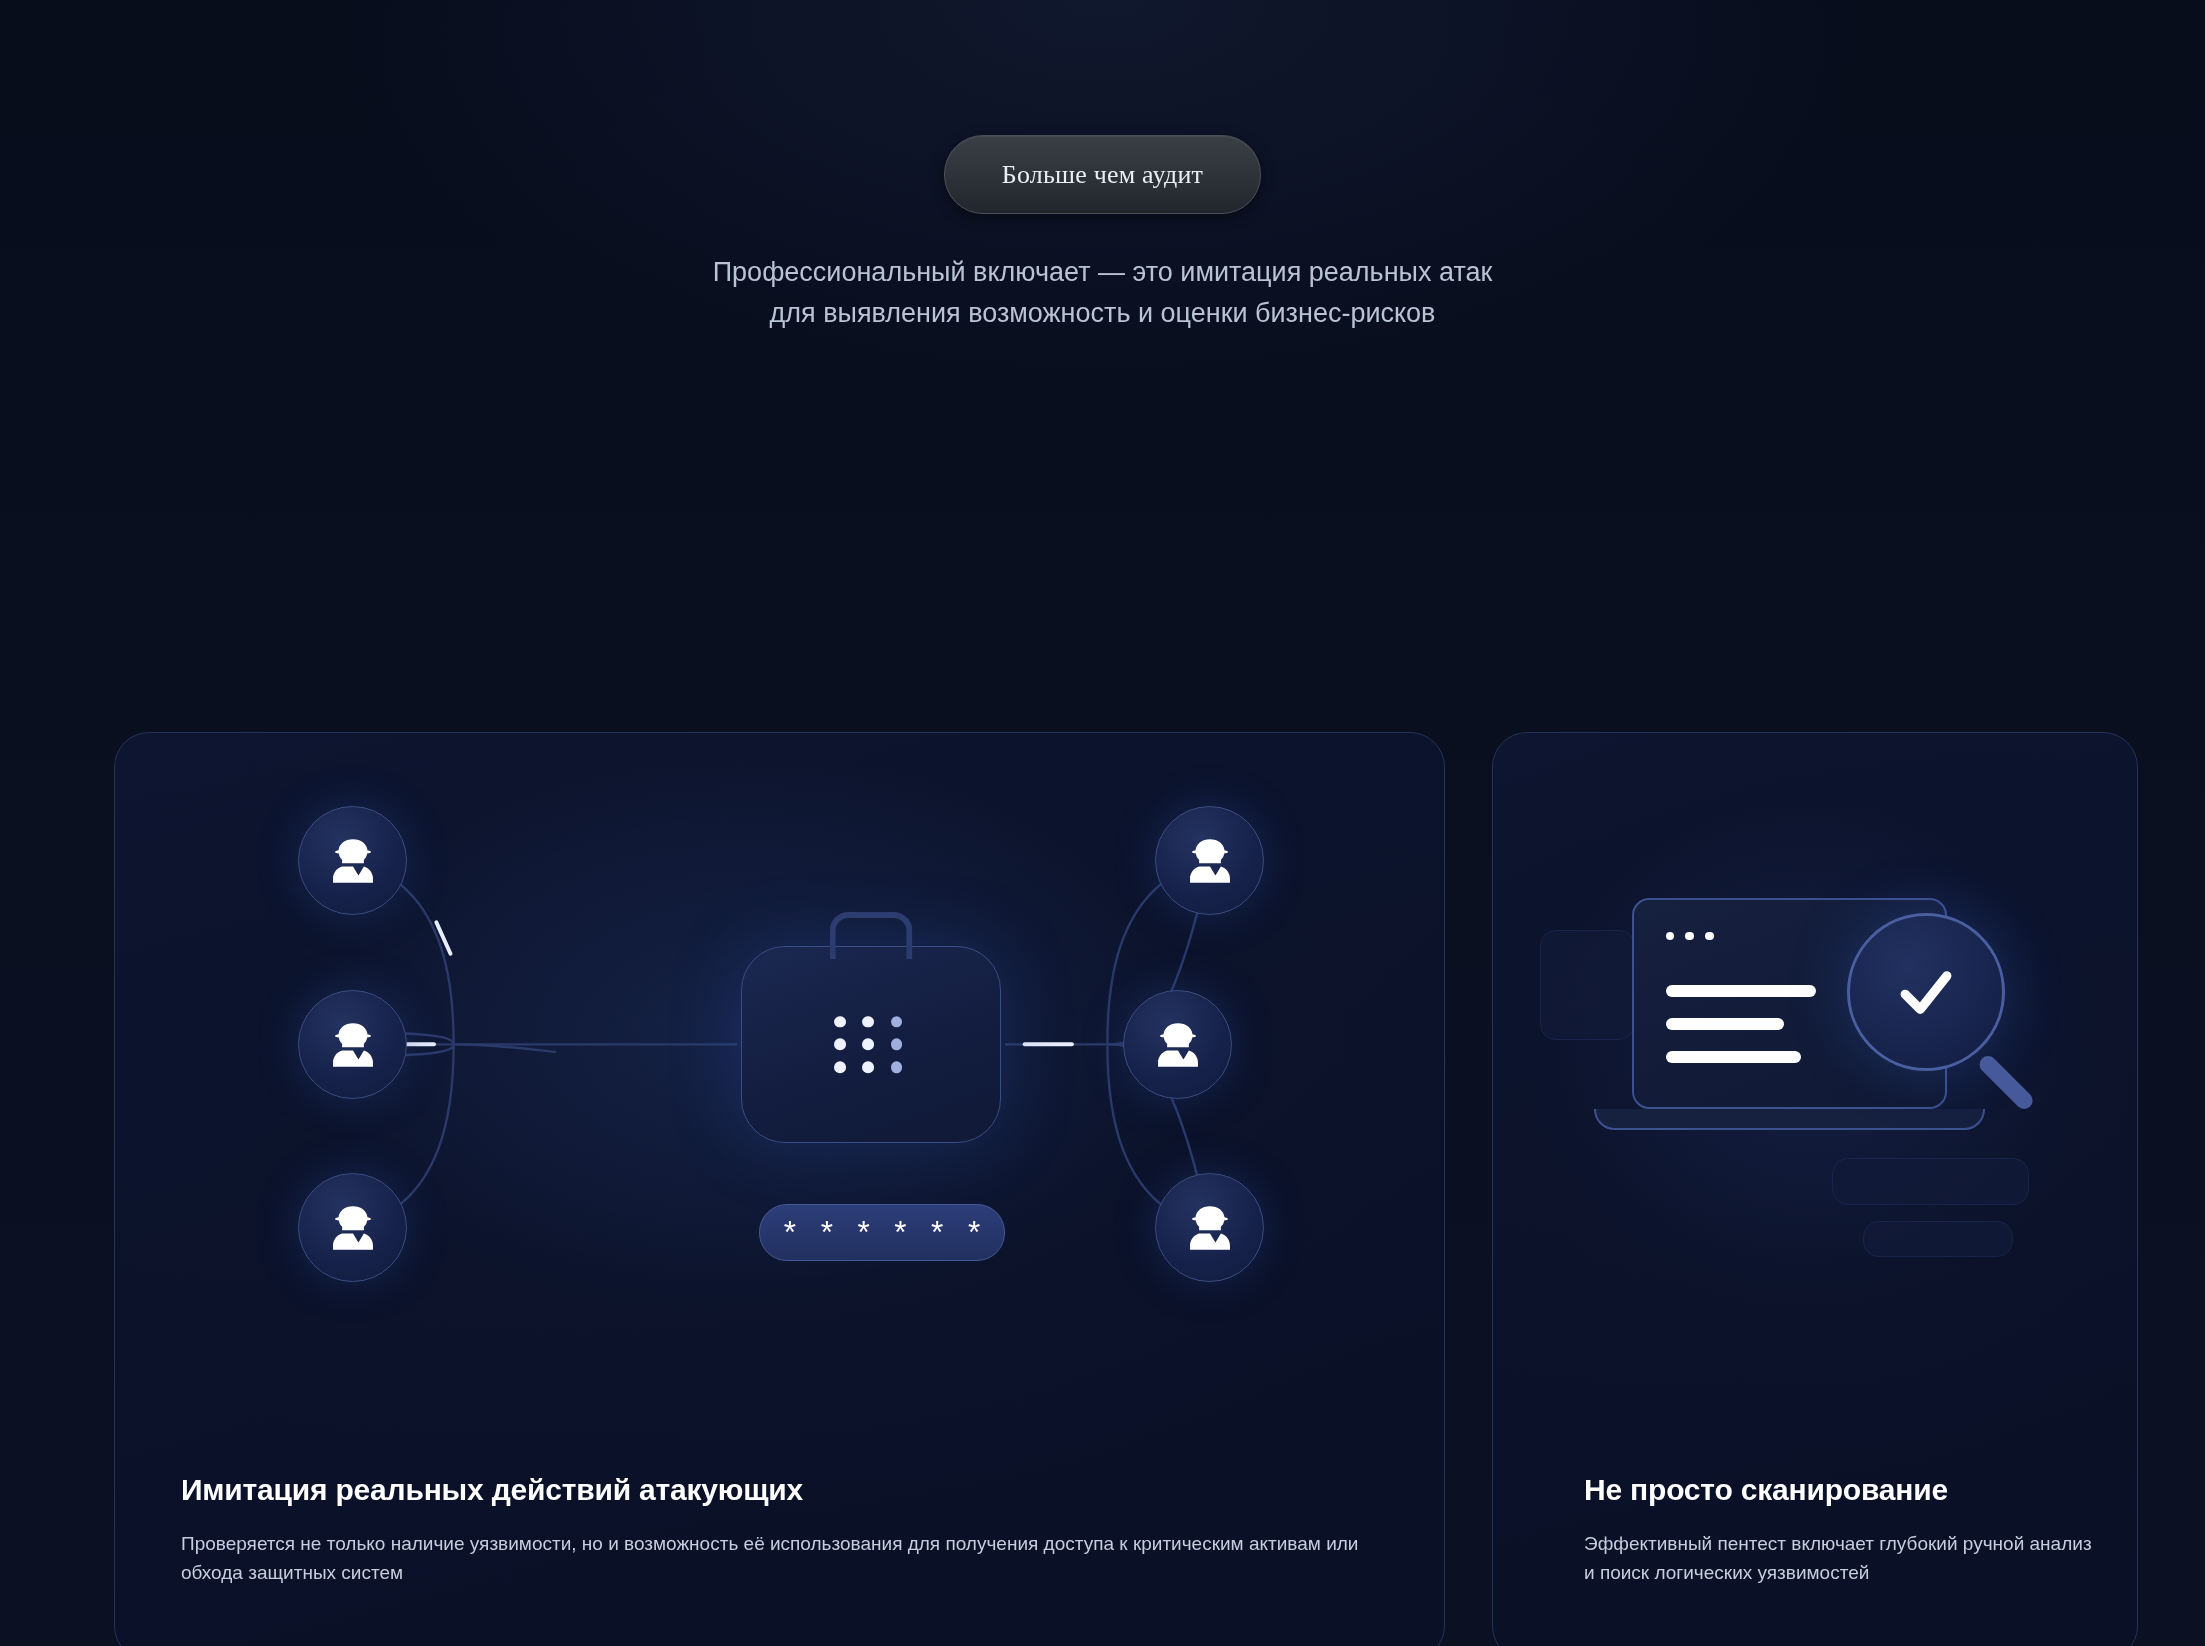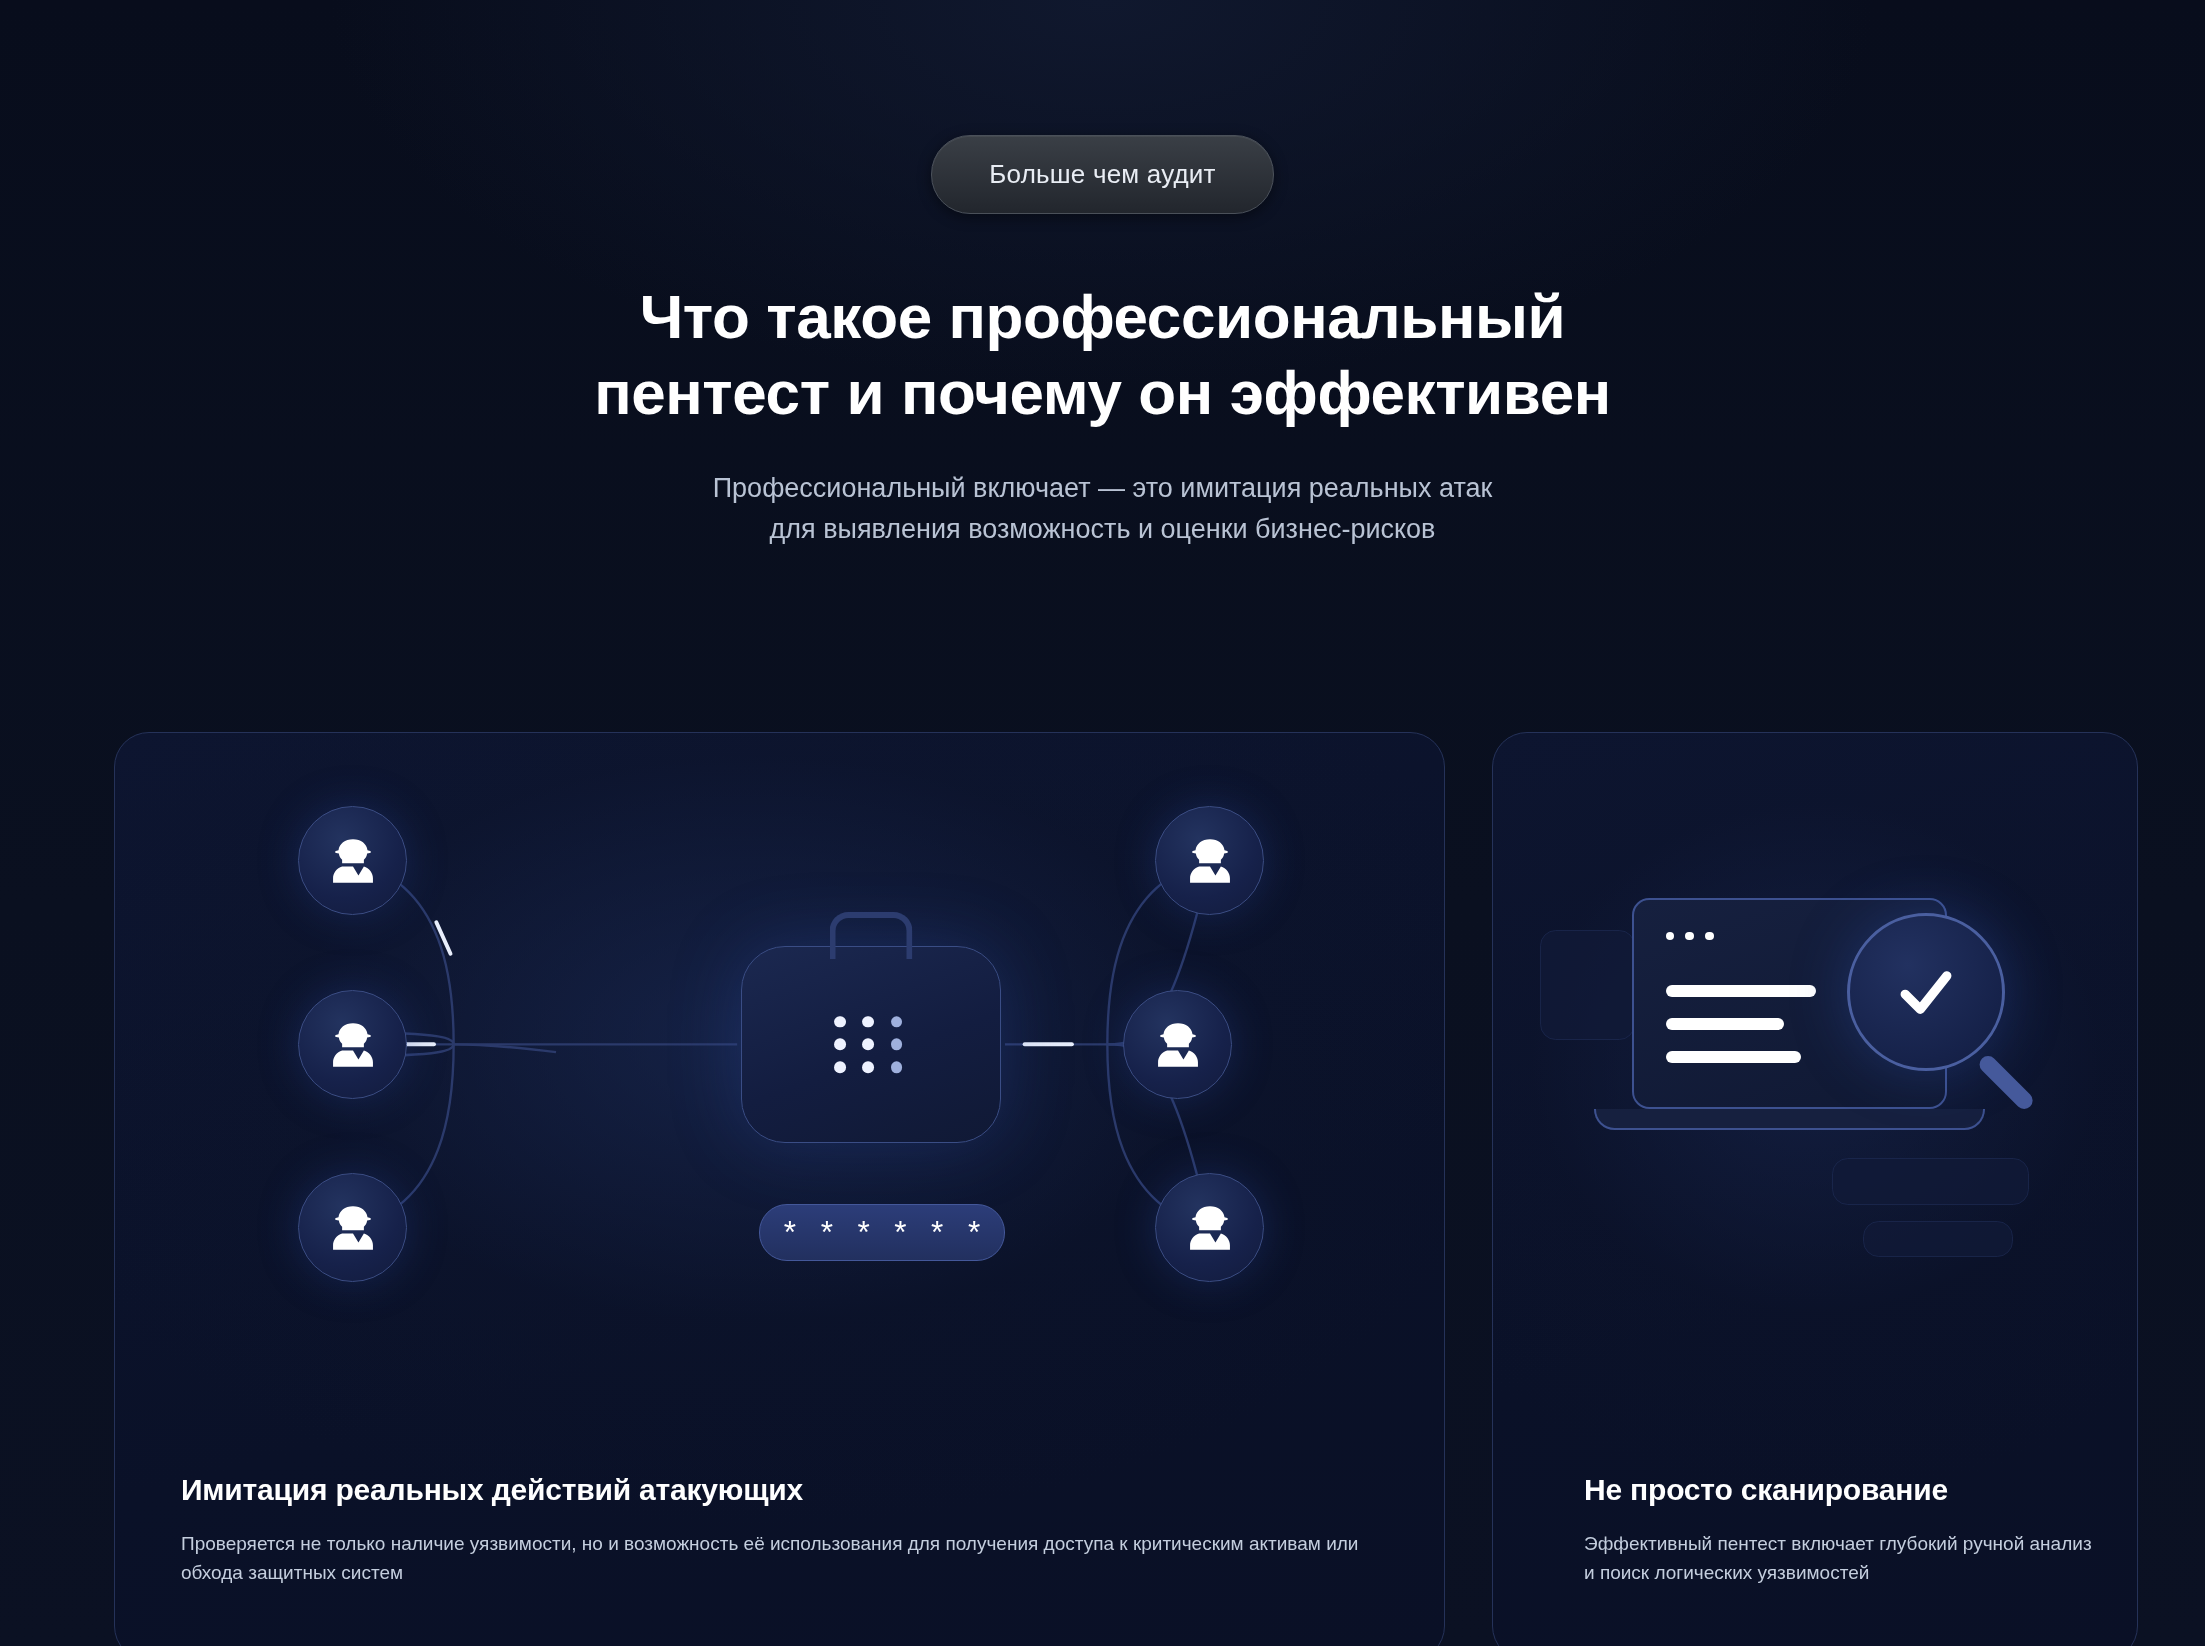--- a/index.html
+++ b/index.html
@@ -39,20 +39,21 @@
     justify-content: center;
     height: 79px;
     padding: 0 57px;
     border-radius: 39px;
     background: linear-gradient(180deg, #3a3f46 0%, #22262d 100%);
     border: 0.8px solid #4a5059;
     color: #e9edf4;
     font-size: 26px;
     letter-spacing: 0.2px;
     box-shadow: 0 3.2px 14px rgba(0,0,0,0.45), inset 0 0.8px 0 rgba(255,255,255,0.08);
+    font-family: Liberation Serif, serif;
   }
 
   .title {
     margin-top: 65px;
     text-align: center;
     color: #ffffff;
     font-size: 62px;
     line-height: 1.22;
     font-weight: 700;
     letter-spacing: -0.4px;
@@ -288,24 +289,20 @@
 </style>
 </head>
 <body>
 
 <div class="page">
 
   <div class="badge-wrap">
     <div class="badge">Больше чем аудит</div>
   </div>
 
-  <h1 class="title">
-    <span>Что такое профессиональный</span><br>
-    <span>пентест и почему он эффективен</span>
-  </h1>
 
   <p class="subtitle">
     <span>Профессиональный включает — это имитация реальных атак</span><br>
     <span>для выявления возможность и оценки бизнес-рисков</span>
   </p>
 
   <div class="cards">
 
     <div class="card large">
 

